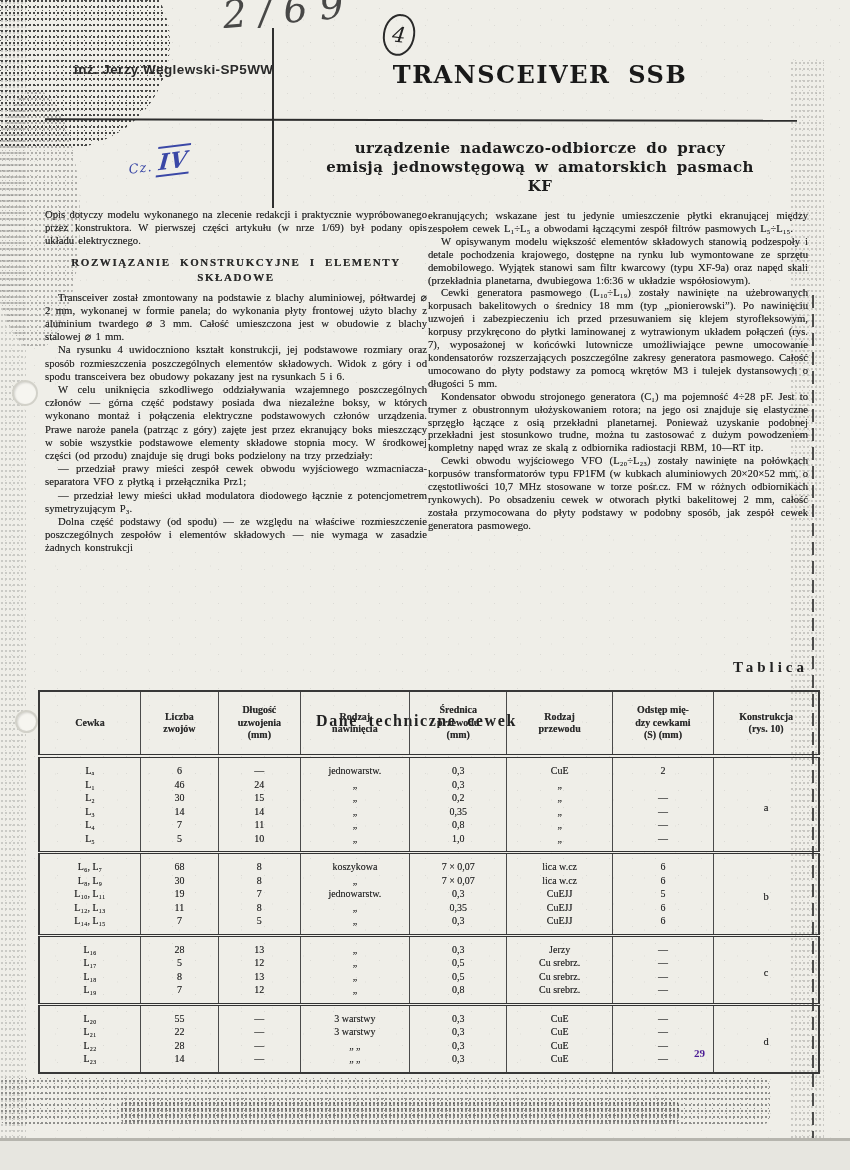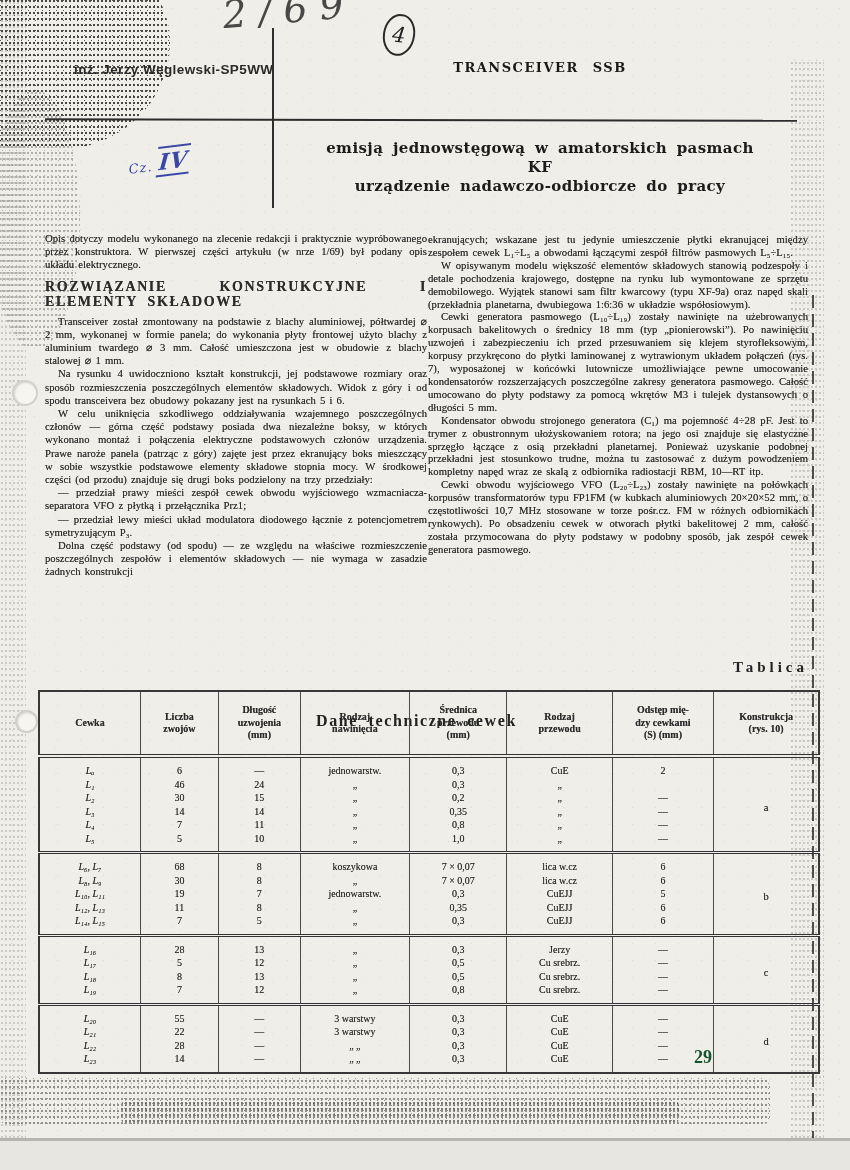--- a/index.html
+++ b/index.html
@@ -39,52 +39,52 @@
   .partnote{position:absolute;left:128px;top:147px;color:#3a47a6;transform:rotate(-7deg);
     font-family:"DejaVu Serif",serif;font-style:italic;}
   .partnote .cz{font-size:13px;letter-spacing:1px;}
   .partnote .numeral{display:inline-block;font-size:22px;font-weight:bold;letter-spacing:1px;
     border-top:2.5px solid #3a47a6;border-bottom:2px solid #3a47a6;padding:0 2px;transform:skewX(-12deg);}
   
   .author{position:absolute;left:74px;top:62px;font-family:"Liberation Sans",sans-serif;
     font-weight:bold;font-size:13.5px;letter-spacing:.4px;color:#2a2a2a;}
   .vdiv{position:absolute;left:272px;top:28px;width:1.6px;height:180px;background:#2f2f2f;}
   .title{position:absolute;left:330px;top:60px;width:420px;text-align:center;
-    font-family:"DejaVu Serif",serif;font-weight:bold;font-size:13px;letter-spacing:1.5px;word-spacing:8px;color:#191919;}
+    font-family:"DejaVu Serif",serif;font-weight:bold;font-size:24px;letter-spacing:1.5px;word-spacing:8px;color:#191919;}
   .hrule{position:absolute;left:45px;top:119px;width:752px;height:1.8px;background:#2c2c2c;transform:rotate(.12deg);}
   .subtitle{position:absolute;left:322px;top:139px;width:436px;text-align:center;
     font-family:"DejaVu Serif",serif;font-weight:bold;font-size:15px;line-height:19px;
     letter-spacing:.4px;word-spacing:4px;color:#1c1c1c;}
   
   .col{position:absolute;top:208px;width:382px;font-size:10.7px;line-height:13.2px;
     text-align:justify;color:#2b2b2b;text-shadow:0 0 .35px rgba(20,20,20,.6);word-spacing:1.5px;}
   .col-left{left:45px;}
   .col-right{left:428px;top:209px;width:380px;line-height:12.9px;}
   .col p{margin:0;text-indent:13px;}
-  .col p.noindent{text-indent:0;margin-top:24px;}
-  .sect-head{margin:7px 0 6px 0;font-weight:bold;font-size:14px;
+  .col p.noindent{text-indent:0;}
+  .sect-head{margin:7px 0 6px 0;text-align:center;font-weight:bold;font-size:11px;
     letter-spacing:1.6px;word-spacing:5px;line-height:15px;}
   
   .tablica-label{position:absolute;left:733px;top:659px;font-weight:bold;font-size:15px;
     letter-spacing:4px;color:#222;}
   .tbl-caption{position:absolute;left:316px;top:712px;font-weight:bold;font-size:16px;
     letter-spacing:1.6px;word-spacing:5px;color:#222;}
   table.coils{position:absolute;left:38px;top:690px;width:782px;border-collapse:collapse;
     table-layout:fixed;font-size:10px;color:#2a2a2a;text-shadow:0 0 .3px rgba(20,20,20,.55);}
   table.coils, table.coils td, table.coils th{border:1px solid #4a4a4a;}
   table.coils{border:2px solid #383838;}
   table.coils thead th{font-weight:bold;white-space:pre-line;vertical-align:middle;height:58px;
     line-height:12.5px;padding:2px 3px;border-bottom:4px double #333;}
   table.coils tbody{border-top:3px double #333;}
   table.coils td{padding:0 3px;text-align:center;line-height:13.5px;border-top:none;border-bottom:none;}
   table.coils tbody tr:first-child td{padding-top:6px;}
   table.coils tbody tr:last-child td{padding-bottom:6px;}
-  td.c0{font-style:italic;}
+  td.c0{}
   td.construction{font-size:10.5px;}
-  .pagenum{position:absolute;left:694px;top:1047px;font-weight:bold;font-size:18px;color:#14532d;}
+  .pagenum{position:absolute;left:694px;top:1047px;font-weight:bold;font-size:11px;color:#4c1d95;}
 </style>
 </head>
 <body>
 
 <div class="page">
 
   <div class="grain"></div>
   <div class="speckle blob-tl"></div>
   <div class="speckle blob-tl2"></div>
   <div class="speckle strip-left"></div>
@@ -106,22 +106,22 @@
   <div class="partnote">
     <span class="cz">Cz.</span>
     <span class="numeral">IV</span>
   </div>
 
   <div class="author">inż. Jerzy Węglewski-SP5WW</div>
   <div class="vdiv"></div>
   <div class="title">TRANSCEIVER SSB</div>
   <div class="hrule"></div>
   <div class="subtitle">
+    <div>urządzenie nadawczo-odbiorcze do pracy</div>
     <div>emisją jednowstęgową w amatorskich pasmach KF</div>
-    <div>urządzenie nadawczo-odbiorcze do pracy</div>
   </div>
 
   <div class="col col-left">
     <p class="noindent">Opis dotyczy modelu wykonanego na zlecenie redakcji i praktycznie wypróbowanego przez konstruktora. W pierwszej części artykułu (w nrze 1/69) był podany opis układu elektrycznego.</p>
     <div class="sect-head">ROZWIĄZANIE KONSTRUKCYJNE I ELEMENTY SKŁADOWE</div>
     <p>Transceiver został zmontowany na podstawie z blachy aluminiowej, półtwardej ⌀ 2 mm, wykonanej w formie panela; do wykonania płyty frontowej użyto blachy z aluminium twardego ⌀ 3 mm. Całość umieszczona jest w obudowie z blachy stalowej ⌀ 1 mm.</p>
     <p>Na rysunku 4 uwidoczniono kształt konstrukcji, jej podstawowe rozmiary oraz sposób rozmieszczenia poszczególnych elementów składowych. Widok z góry i od spodu transceivera bez obudowy pokazany jest na rysunkach 5 i 6.</p>
     <p>W celu uniknięcia szkodliwego oddziaływania wzajemnego poszczególnych członów — górna część podstawy posiada dwa niezależne boksy, w których wykonano montaż i połączenia elektryczne podstawowych członów urządzenia. Prawe naroże panela (patrząc z góry) zajęte jest przez ekranujący boks mieszczący w sobie wszystkie podstawowe elementy składowe stopnia mocy. W środkowej części (od przodu) znajduje się drugi boks podzielony na trzy przedziały:</p>
     <p>— przedział prawy mieści zespół cewek obwodu wyjściowego wzmacniacza-separatora VFO z płytką i przełącznika Prz1;</p>
     <p>— przedział lewy mieści układ modulatora diodowego łącznie z potencjometrem symetryzującym P₃.</p>

